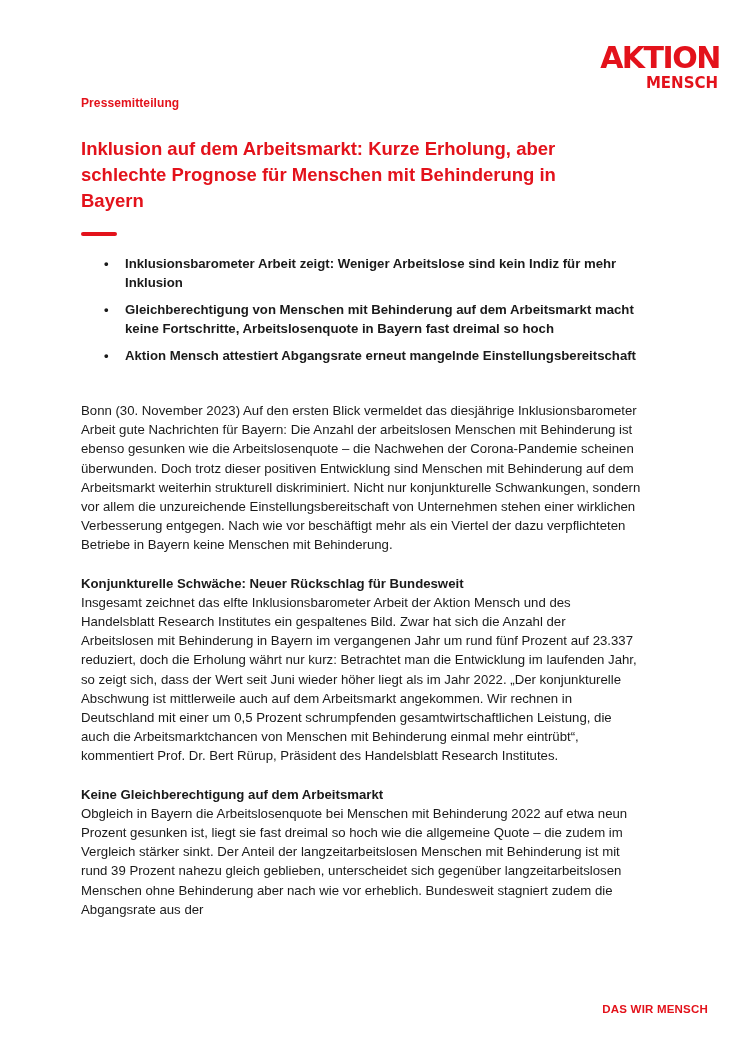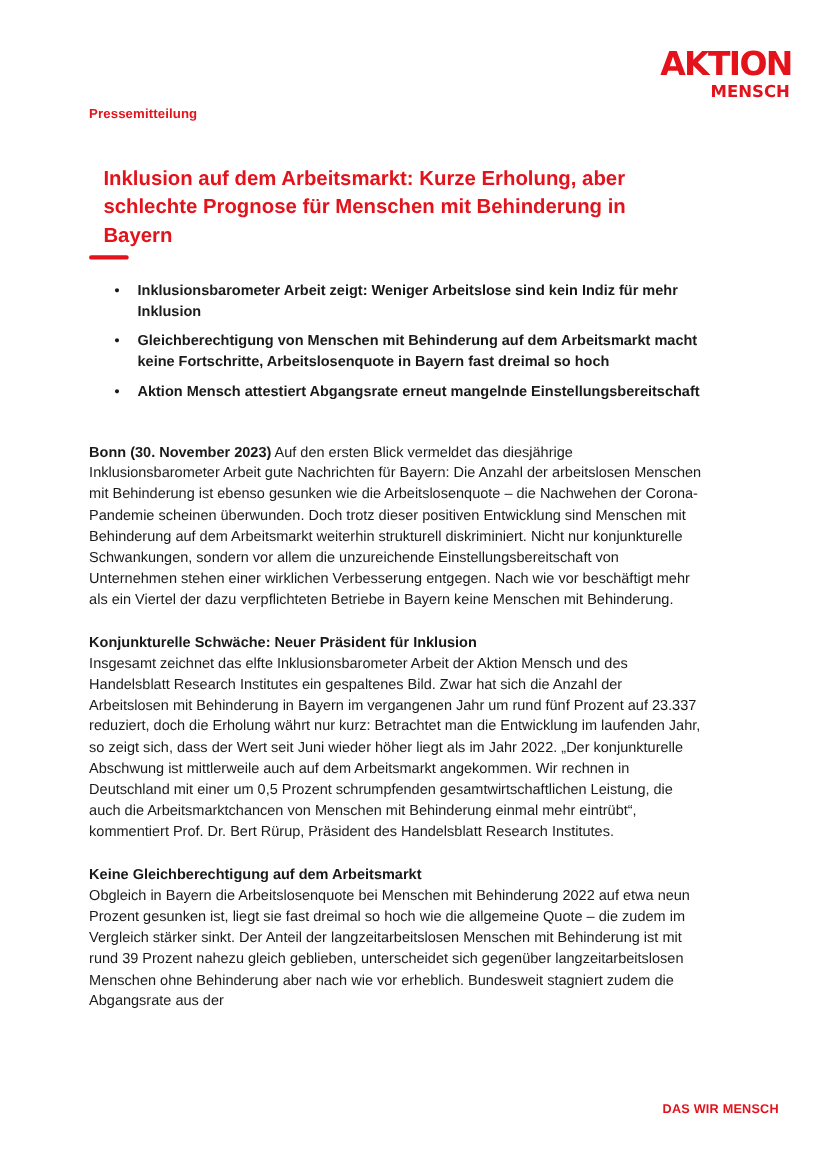--- a/index.html
+++ b/index.html
@@ -3,32 +3,32 @@
 <meta charset="utf-8">
 <style>
   html, body { margin: 0; padding: 0; background: #ffffff; }
   body { width: 746px; height: 1056px; position: relative; overflow: hidden;
          font-family: "Liberation Sans", sans-serif; color: #1a1a1a; }
   .logo { position: absolute; left: 596px; top: 40px; width: 128px; height: 52px; }
   .logo svg { display: block; }
   .kicker { position: absolute; left: 81px; top: 96px; font-size: 12px; font-weight: bold;
             color: #e3121b; letter-spacing: 0.1px; }
   .headline { position: absolute; left: 81px; top: 136px; width: 520px; font-size: 18.5px;
-              line-height: 26px; font-weight: bold; color: #e3121b; margin: 13px; }
+              line-height: 26px; font-weight: bold; color: #e3121b; margin: 0; }
   .accent-bar { position: absolute; left: 81px; top: 232px; width: 36px; height: 4px;
                 background: #e3121b; border-radius: 2px; }
   .bullets { position: absolute; left: 104px; top: 254px; width: 540px; margin: 0; padding: 0;
              list-style: none; }
   .bullets li { position: relative; padding-left: 21px; font-size: 13.2px; line-height: 19px;
                 font-weight: bold; margin-bottom: 8px; color: #1a1a1a; }
   .bullets li .dot { position: absolute; left: 0; top: 0; font-size: 13px; }
   .body { position: absolute; left: 81px; top: 401px; width: 560px; font-size: 13.2px;
           line-height: 19.2px; color: #1a1a1a; }
   .body p { margin: 0 0 19px 0; }
-  .body .lead { font-weight: bold; }
+  .body .lead { font-weight: normal; }
   .body .subhead { font-weight: bold; display: block; }
   .tagline { position: absolute; right: 38px; top: 1003px; font-size: 11.5px; font-weight: bold;
              color: #e3121b; letter-spacing: 0.2px; }
 </style>
 </head>
 <body>
 
 <div class="logo">
   <svg width="128" height="52" viewBox="0 0 128 52">
     <text x="64" y="28" text-anchor="middle" font-family="DejaVu Sans, sans-serif" font-weight="bold" font-size="30" fill="#e3121b" letter-spacing="-1.5">AKTION</text>
@@ -55,21 +55,21 @@
     <span class="dot">•</span>
     <span>Aktion Mensch attestiert Abgangsrate erneut mangelnde Einstellungsbereitschaft</span>
   </li>
 </ul>
 
 <div class="body">
   <p>
     <span class="lead">Bonn (30. November 2023)</span><span> Auf den ersten Blick vermeldet das diesjährige Inklusionsbarometer Arbeit gute Nachrichten für Bayern: Die Anzahl der arbeitslosen Menschen mit Behinderung ist ebenso gesunken wie die Arbeitslosenquote – die Nachwehen der Corona-Pandemie scheinen überwunden. Doch trotz dieser positiven Entwicklung sind Menschen mit Behinderung auf dem Arbeitsmarkt weiterhin strukturell diskriminiert. Nicht nur konjunkturelle Schwankungen, sondern vor allem die unzureichende Einstellungsbereitschaft von Unternehmen stehen einer wirklichen Verbesserung entgegen. Nach wie vor beschäftigt mehr als ein Viertel der dazu verpflichteten Betriebe in Bayern keine Menschen mit Behinderung.</span>
   </p>
   <p>
-    <span class="subhead">Konjunkturelle Schwäche: Neuer Präsident für Inklusion</span>
+    <span class="subhead">Konjunkturelle Schwäche: Neuer Rückschlag für Bundesweit</span>
     <span>Insgesamt zeichnet das elfte Inklusionsbarometer Arbeit der Aktion Mensch und des Handelsblatt Research Institutes ein gespaltenes Bild. Zwar hat sich die Anzahl der Arbeitslosen mit Behinderung in Bayern im vergangenen Jahr um rund fünf Prozent auf 23.337 reduziert, doch die Erholung währt nur kurz: Betrachtet man die Entwicklung im laufenden Jahr, so zeigt sich, dass der Wert seit Juni wieder höher liegt als im Jahr 2022. „Der konjunkturelle Abschwung ist mittlerweile auch auf dem Arbeitsmarkt angekommen. Wir rechnen in Deutschland mit einer um 0,5 Prozent schrumpfenden gesamtwirtschaftlichen Leistung, die auch die Arbeitsmarktchancen von Menschen mit Behinderung einmal mehr eintrübt“, kommentiert Prof. Dr. Bert Rürup, Präsident des Handelsblatt Research Institutes.</span>
   </p>
   <p>
     <span class="subhead">Keine Gleichberechtigung auf dem Arbeitsmarkt</span>
     <span>Obgleich in Bayern die Arbeitslosenquote bei Menschen mit Behinderung 2022 auf etwa neun Prozent gesunken ist, liegt sie fast dreimal so hoch wie die allgemeine Quote – die zudem im Vergleich stärker sinkt. Der Anteil der langzeitarbeitslosen Menschen mit Behinderung ist mit rund 39 Prozent nahezu gleich geblieben, unterscheidet sich gegenüber langzeitarbeitslosen Menschen ohne Behinderung aber nach wie vor erheblich. Bundesweit stagniert zudem die Abgangsrate aus der</span>
   </p>
 </div>
 
 <div class="tagline">DAS WIR MENSCH</div>
 

